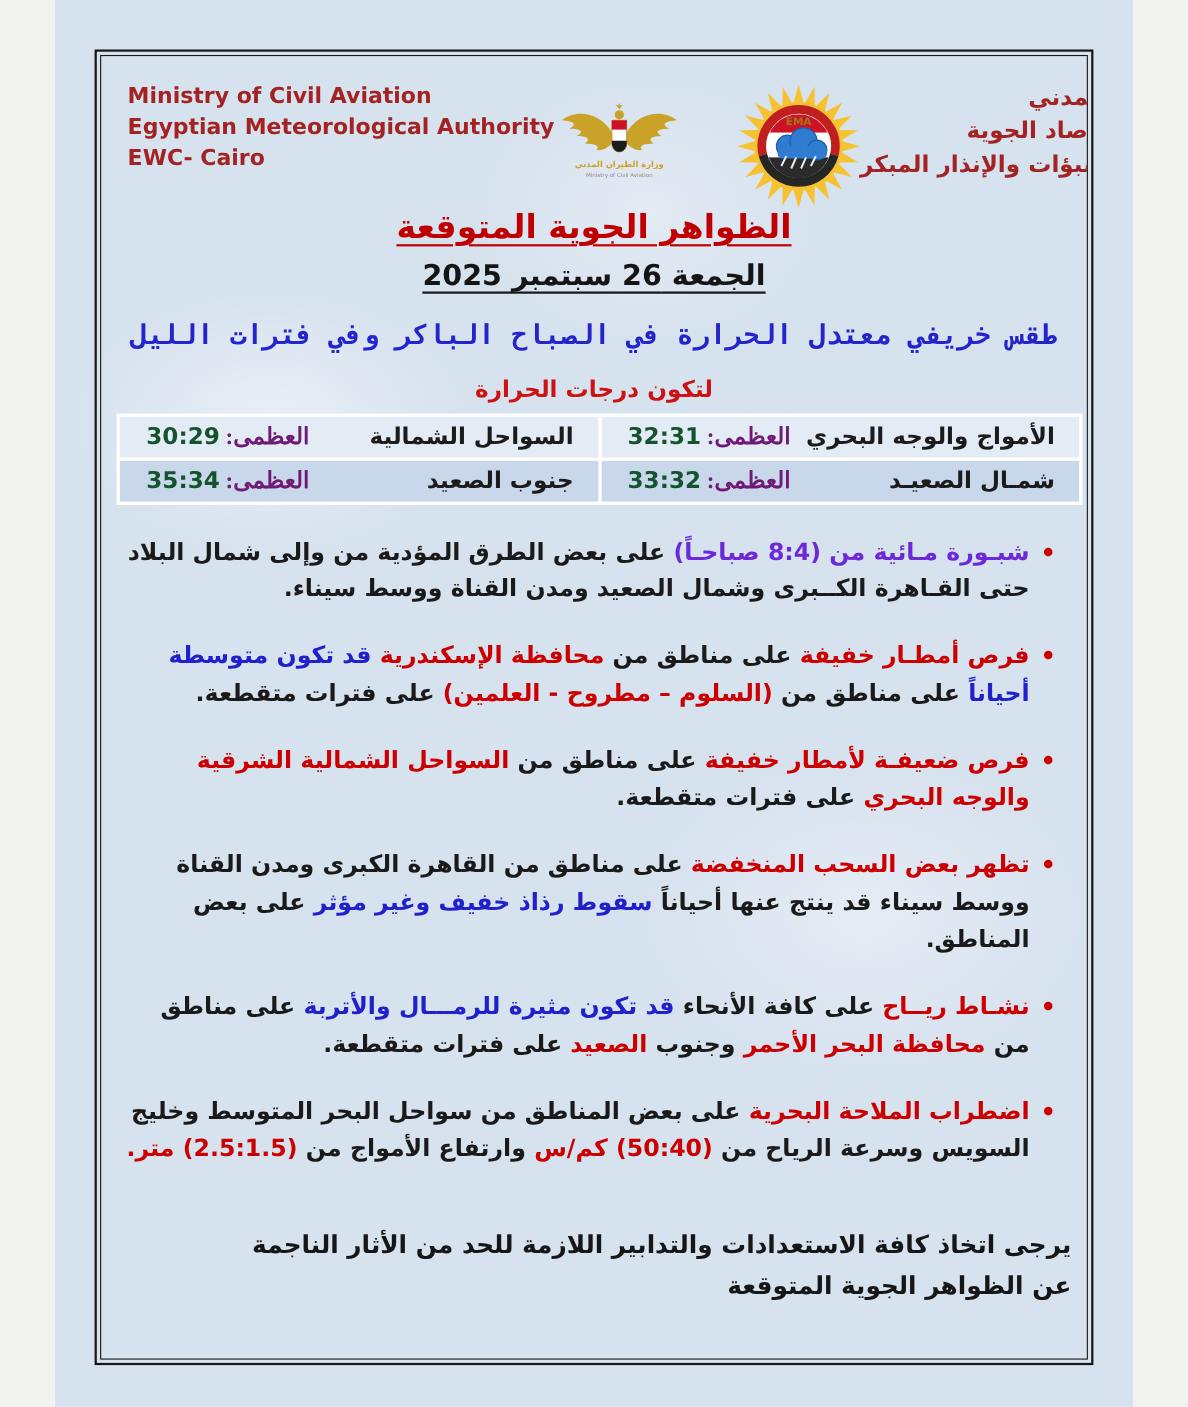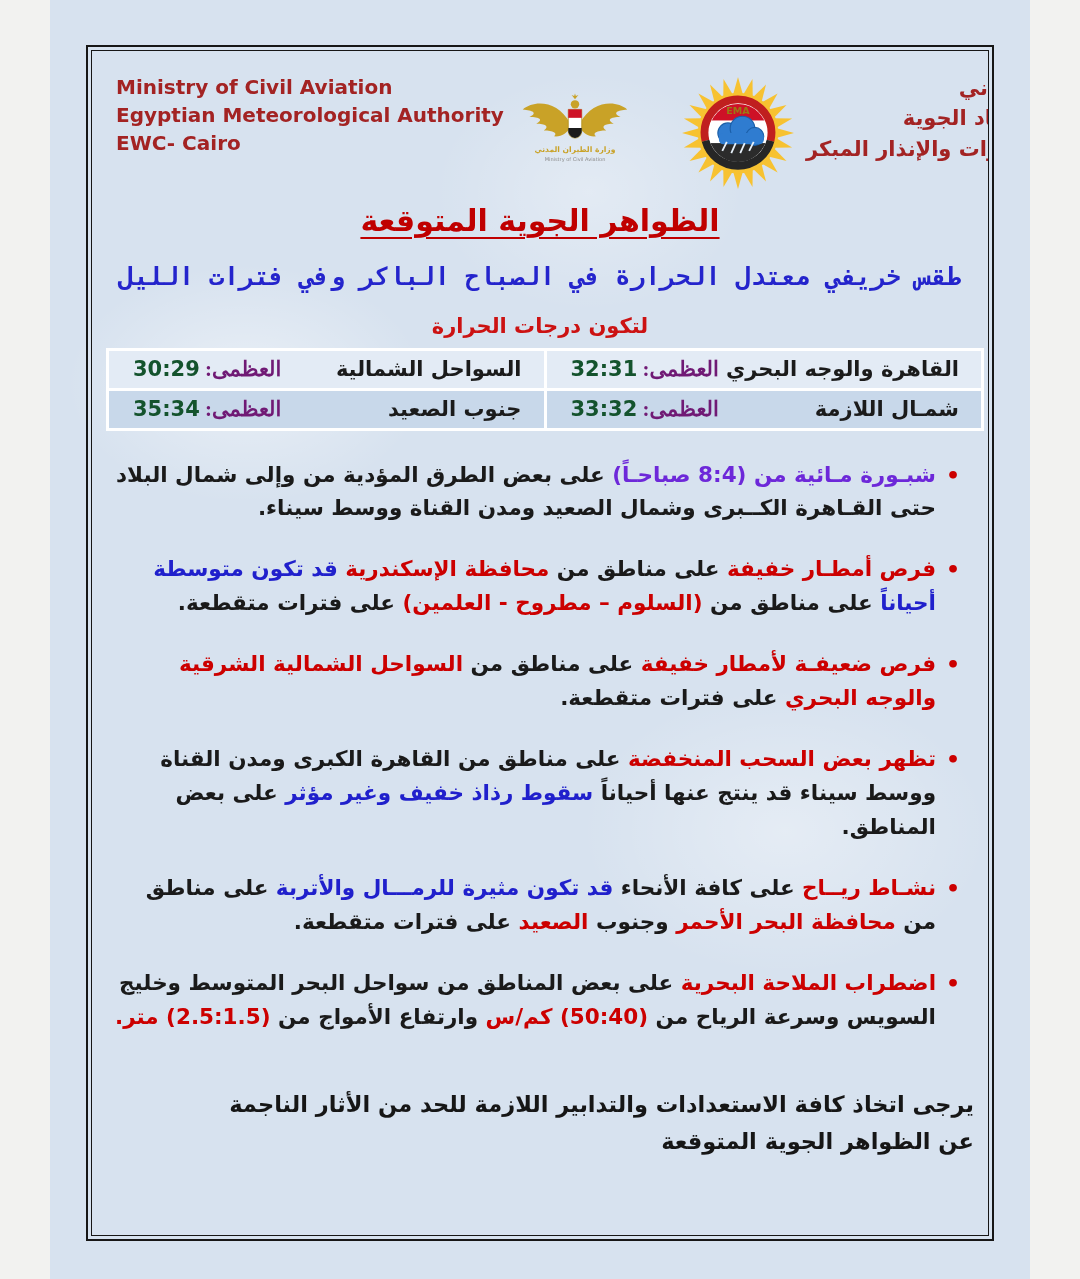--- a/index.html
+++ b/index.html
@@ -18,27 +18,27 @@
   }
   .frame{
     position:absolute;left:86px;top:45px;width:908px;height:1196px;
     border:2px solid #161616;box-sizing:border-box;
   }
   .frame-inner{
     position:absolute;inset:3px;border:1px solid #161616;box-sizing:border-box;
     padding:22px 14px 10px 14px;overflow:hidden;
   }
   
-  .header{display:flex;align-items:flex-start;justify-content:space-between;gap:12px;}
+  .header{display:flex;align-items:flex-start;justify-content:space-between;}
   .hdr-en{color:#a32323;font-weight:bold;font-size:20px;line-height:1.4;padding-left:10px;white-space:nowrap;}
   .hdr-logos{display:flex;align-items:center;gap:48px;margin-top:4px;}
   .hdr-ar{color:#a32323;font-weight:bold;font-size:21px;line-height:1.45;text-align:right;direction:rtl;padding-right:4px;white-space:nowrap;}
   
   .doc-title{
-    text-align:center;color:#c00000;font-weight:bold;font-size:30px;margin-top:14px;
+    text-align:center;color:#c00000;font-weight:bold;font-size:30px;
     text-decoration:underline;text-underline-offset:6px;text-decoration-thickness:2px;direction:rtl;
   }
   .doc-date{
     text-align:center;color:#151515;font-weight:bold;font-size:26px;margin-top:12px;
     text-decoration:underline;text-underline-offset:6px;text-decoration-thickness:2px;direction:rtl;
   }
   .summary{ text-align:center;color:#2424cc;font-weight:bold;font-size:25px;line-height:1.5;margin-top:22px;direction:rtl;font-family:Liberation Mono, monospace;}
   .temps-heading{text-align:center;color:#cc1212;font-weight:bold;font-size:21px;margin-top:16px;direction:rtl;}
   
   .temps-table{
@@ -154,38 +154,39 @@
       </div>
 
       <div class="hdr-ar">
         <div>وزارة الطيران المدني</div>
         <div>الهيئة العامة للأرصاد الجوية</div>
         <div>الإدارة العامة للتنبؤات والإنذار المبكر</div>
       </div>
     </div>
 
     <div class="doc-title">الظواهر الجوية المتوقعة</div>
+    <div class="doc-date">الجمعة 26 سبتمبر 2025</div>
 
     <div class="summary">
       <div>طقس خريفي معتدل الحرارة في الصباح الباكر وفي فترات الليل</div>
     </div>
 
     <div class="temps-heading">لتكون درجات الحرارة</div>
 
     <div class="temps-table" id="temps-table">
         <div class="temp-cell r0">
-          <span class="temp-region">القاهرة والوجه البحري</span>
+          <span class="temp-region">الأمواج والوجه البحري</span>
           <span class="temp-max"><span class="lbl">العظمى: </span><span class="val">32:31</span></span>
         </div>
         <div class="temp-cell r0">
           <span class="temp-region">السواحل الشمالية</span>
           <span class="temp-max"><span class="lbl">العظمى: </span><span class="val">30:29</span></span>
         </div>
         <div class="temp-cell r1">
-          <span class="temp-region">شمـال اللازمة</span>
+          <span class="temp-region">شمـال الصعيـد</span>
           <span class="temp-max"><span class="lbl">العظمى: </span><span class="val">33:32</span></span>
         </div>
         <div class="temp-cell r1">
           <span class="temp-region">جنوب الصعيد</span>
           <span class="temp-max"><span class="lbl">العظمى: </span><span class="val">35:34</span></span>
         </div>
       </div>
 
     <div class="bullets" id="bullets">
         <div class="bullet"><span class="marker">•</span><span style="color: #6d28d9;">شبـورة مـائية من (8:4 صباحـاً) </span><span style="color: rgb(26, 26, 26);">على بعض الطرق المؤدية من وإلى شمال البلاد حتى القـاهرة الكــبرى وشمال الصعيد ومدن القناة ووسط سيناء.</span></div>

